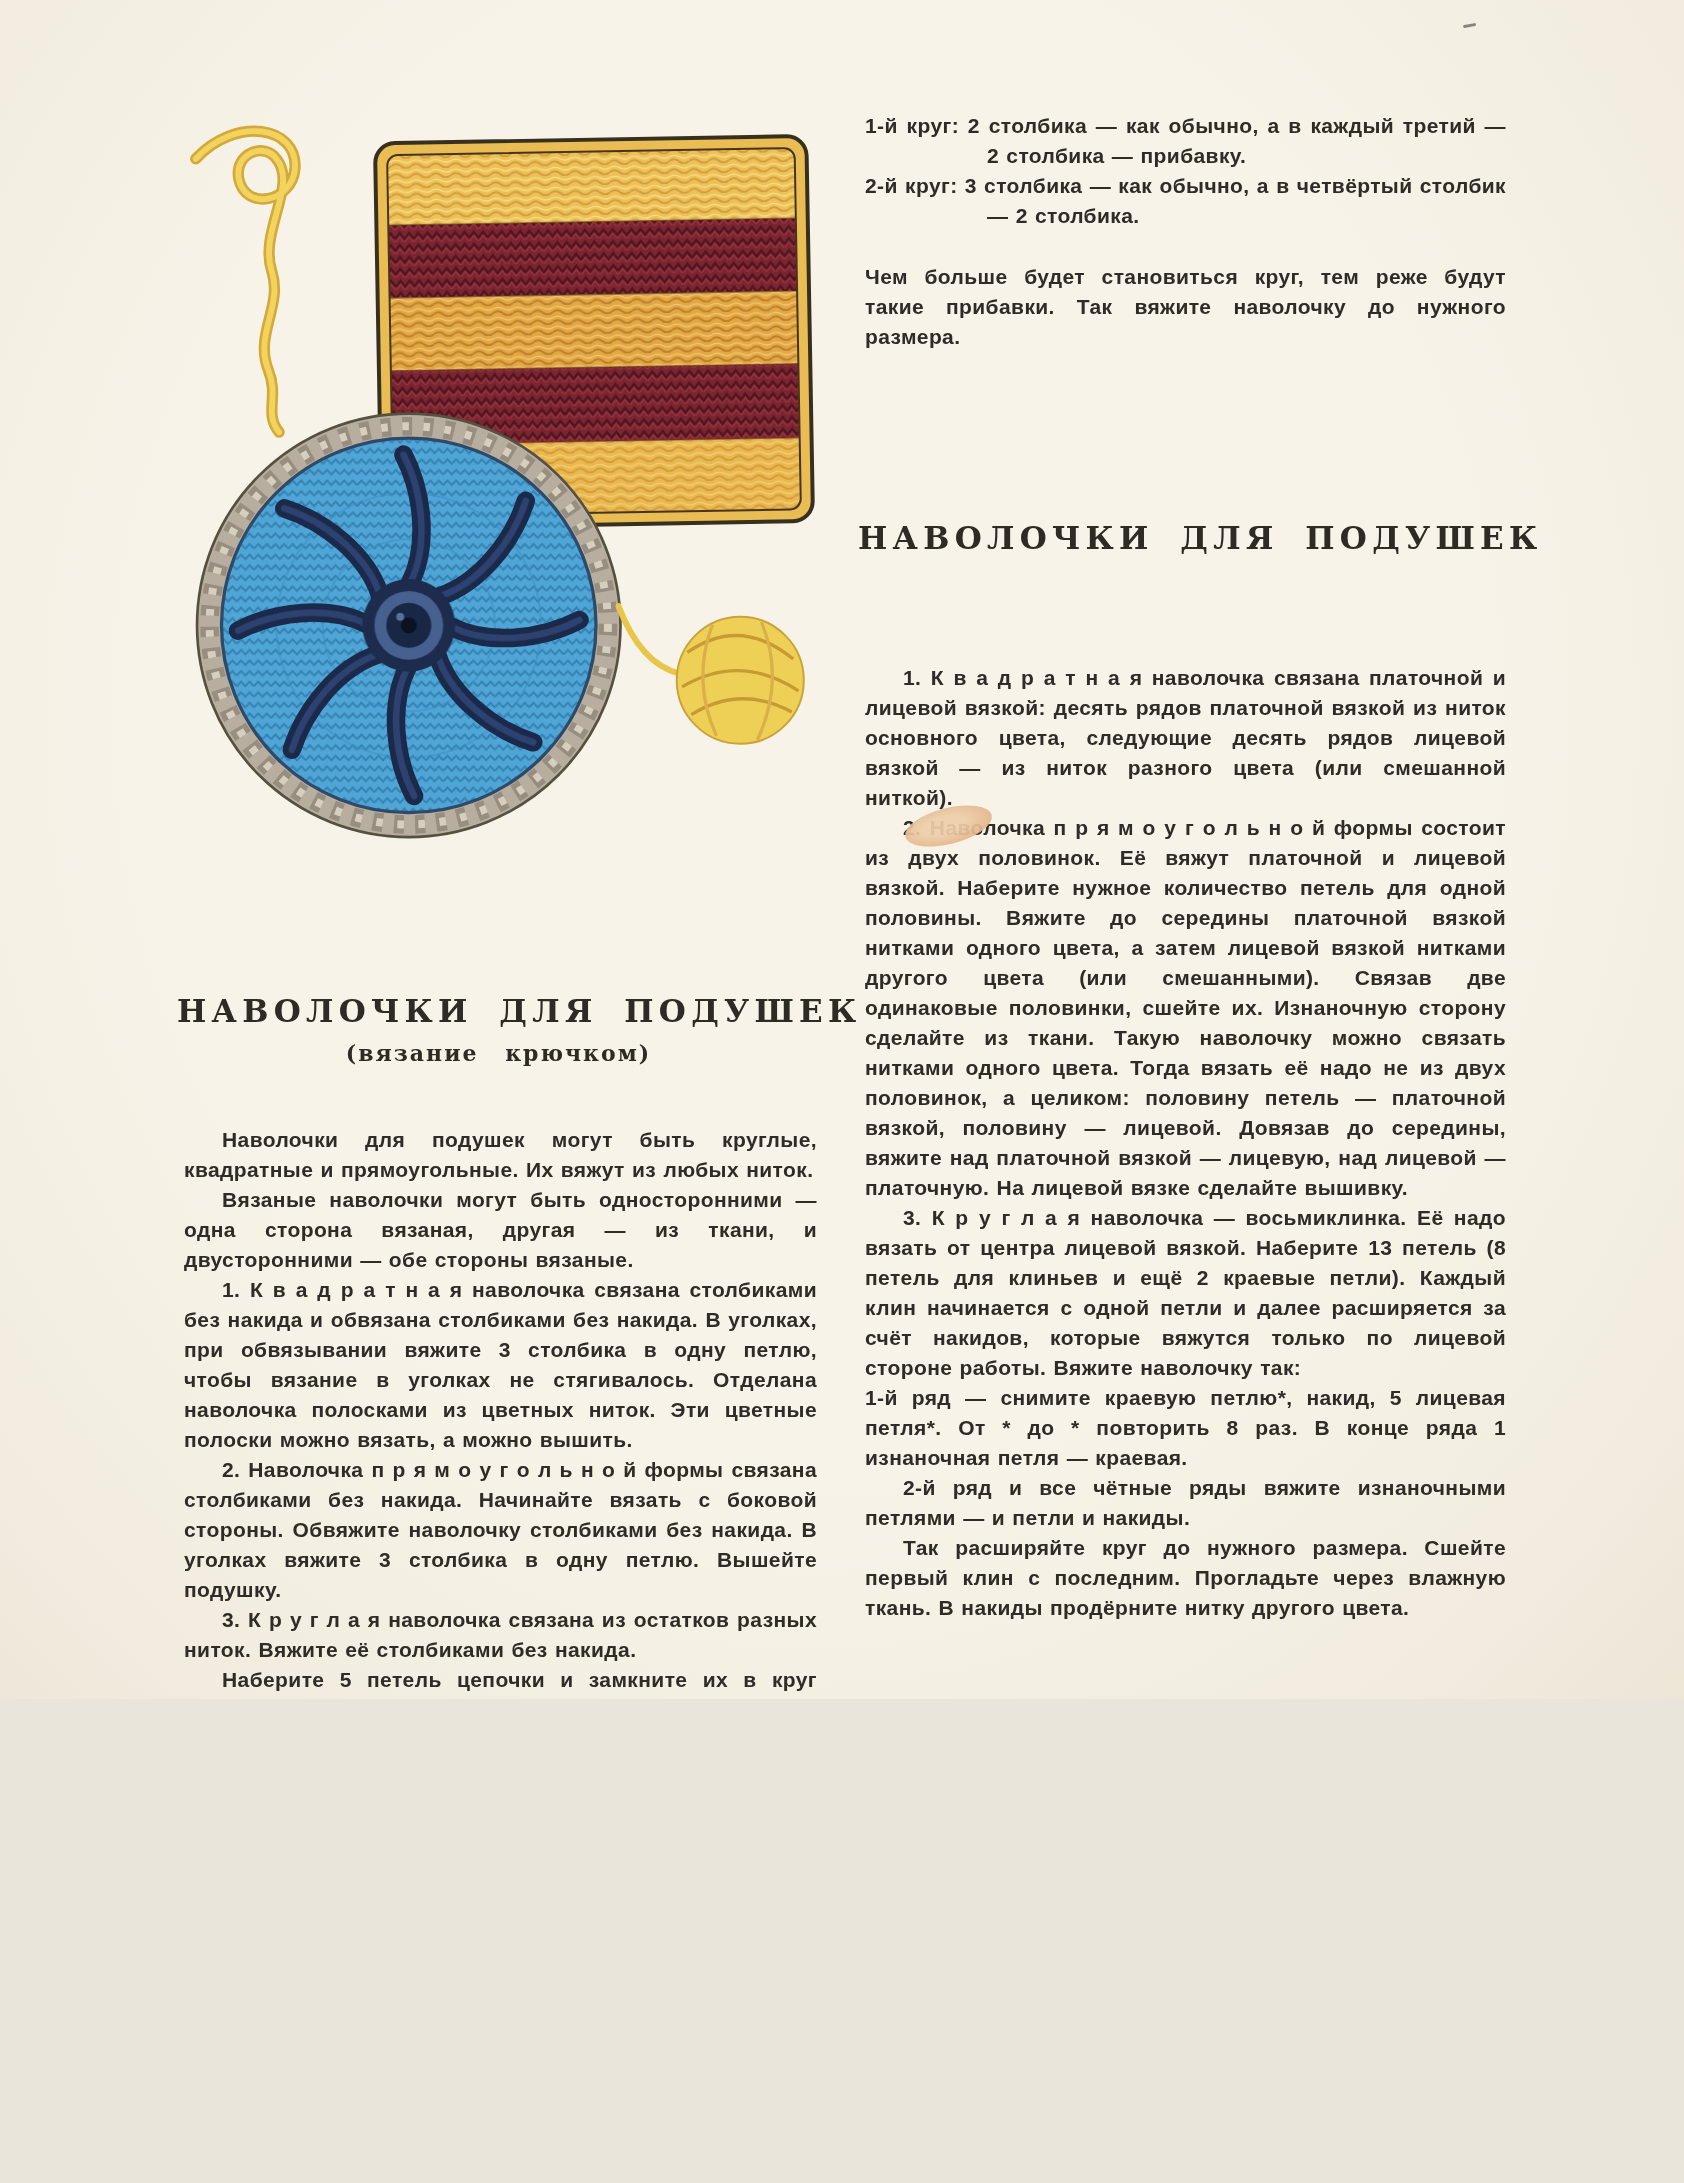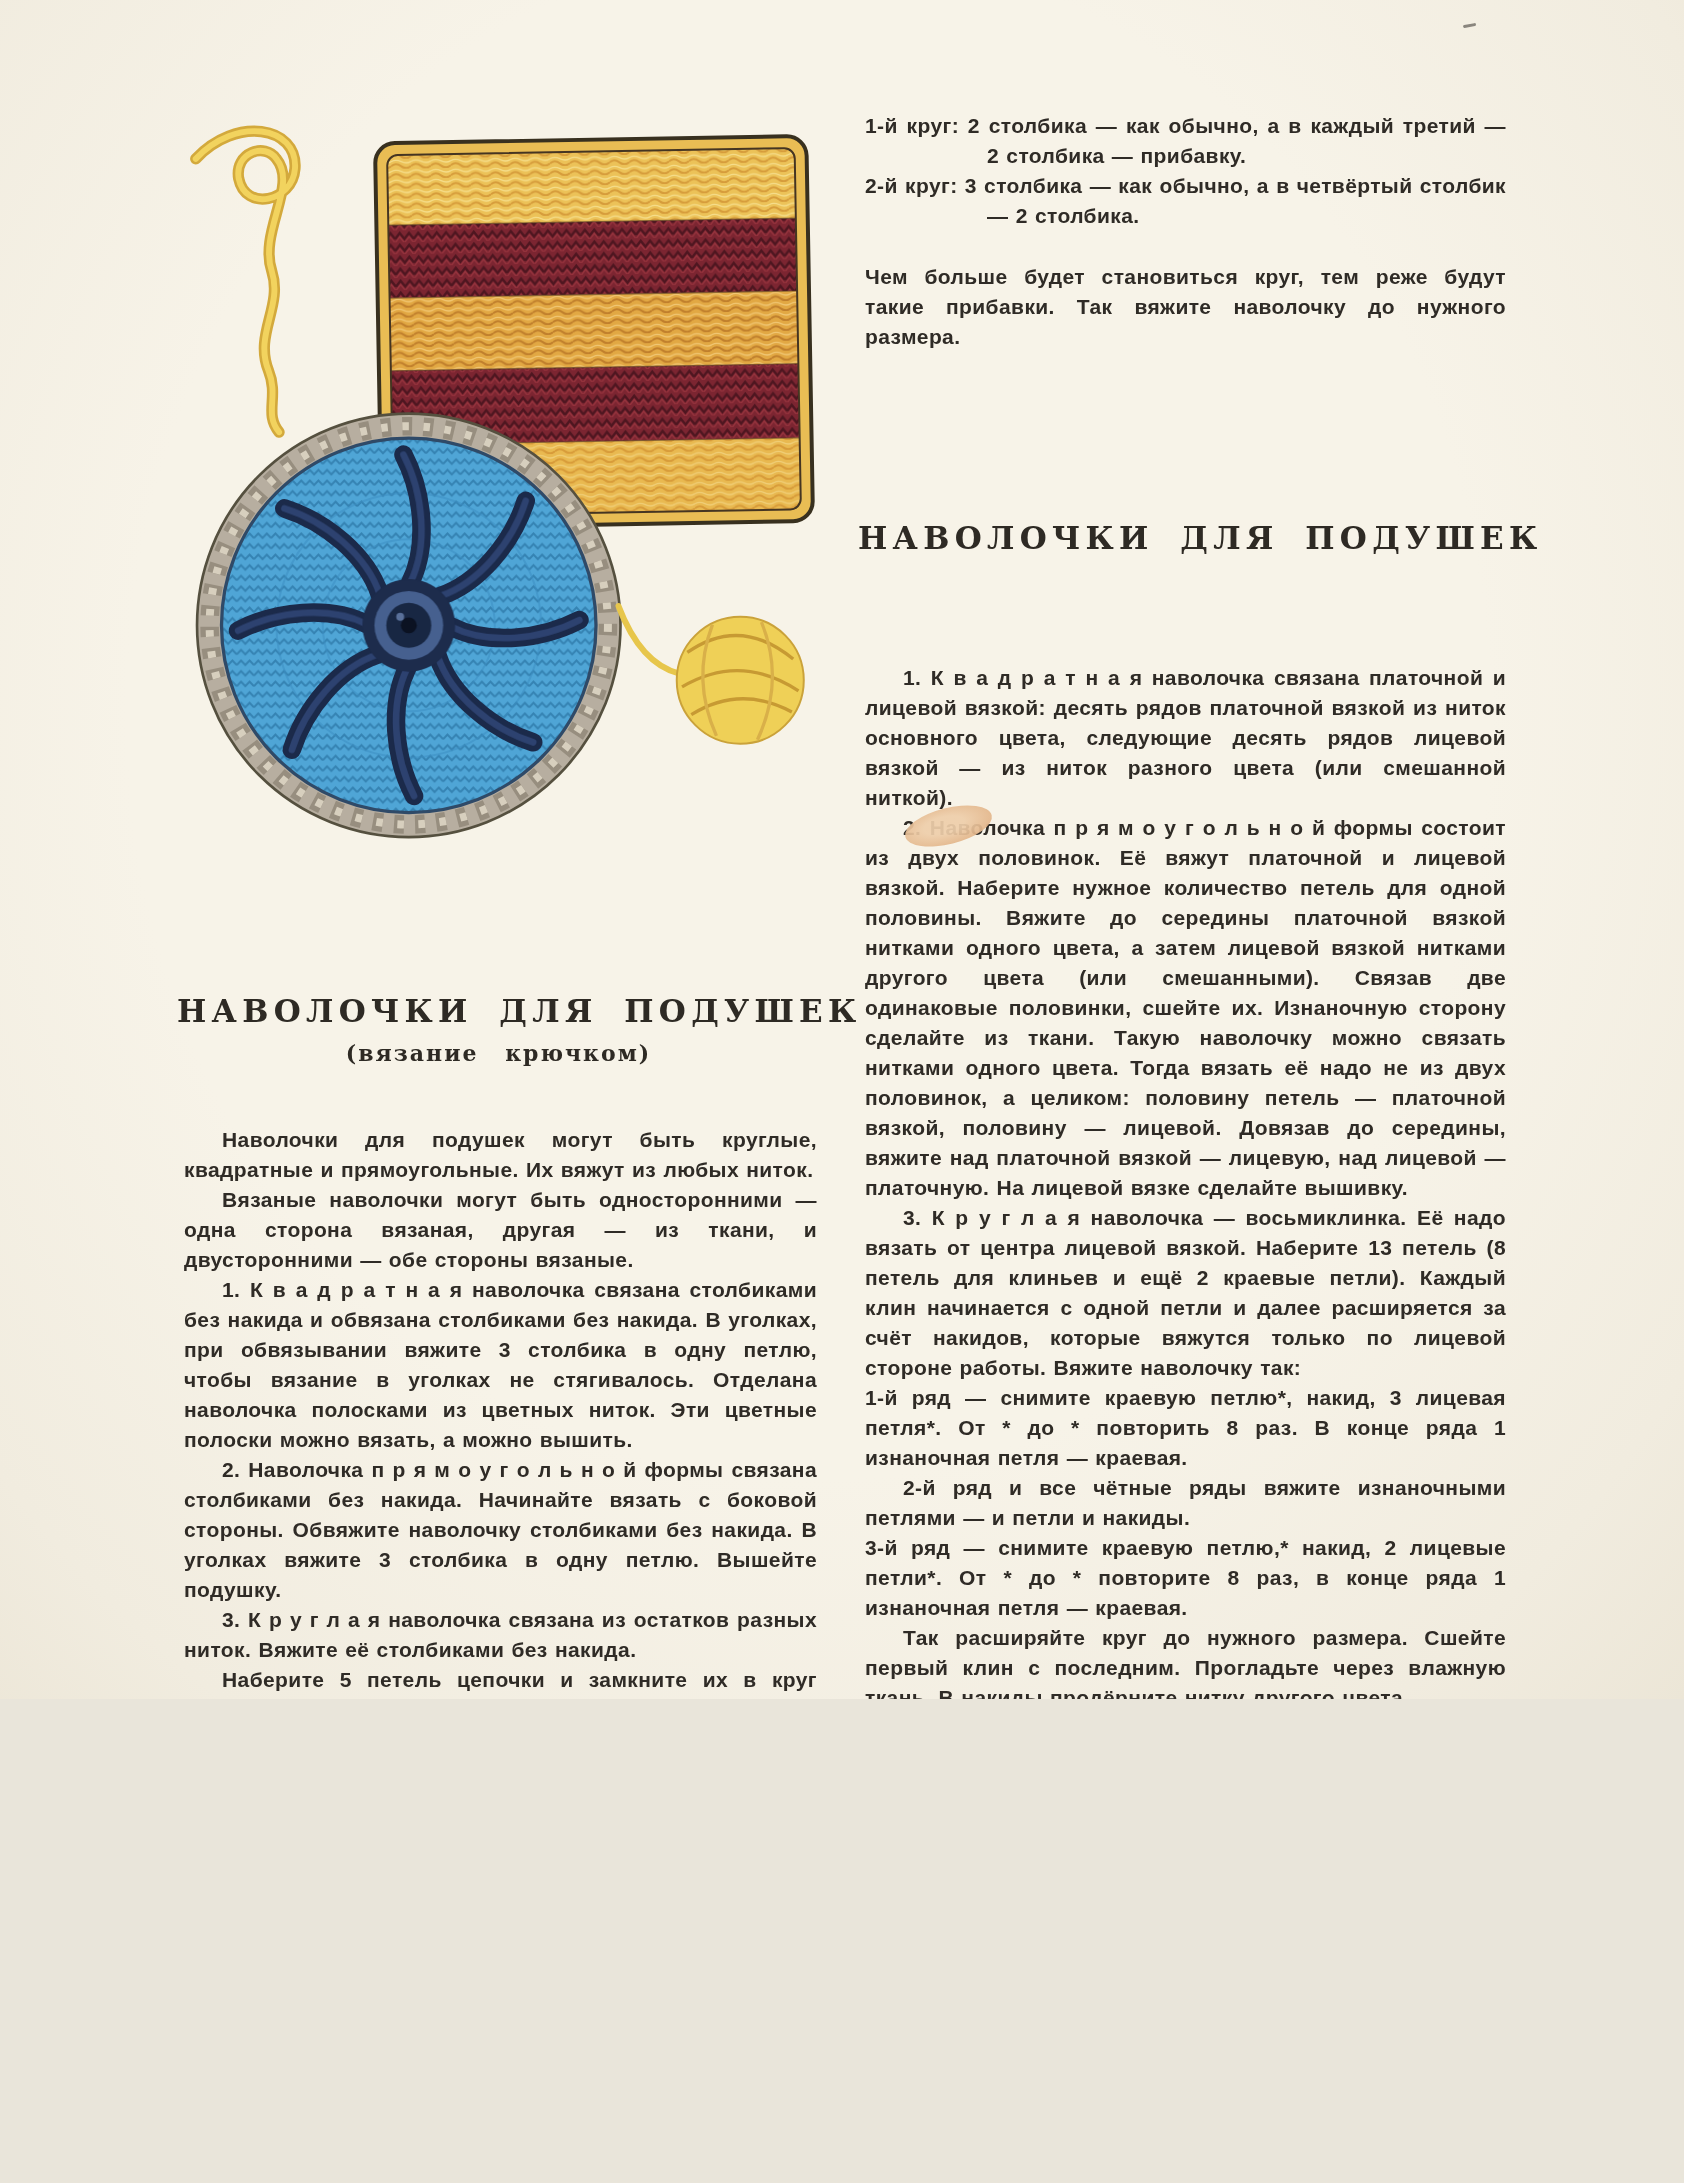--- a/index.html
+++ b/index.html
@@ -157,23 +157,22 @@
   </section>
 
   <header id="right-heading" class="section-heading">
     <div class="title">НАВОЛОЧКИ ДЛЯ ПОДУШЕК</div>
   </header>
 
   <section id="right-body" class="body-text">
     <p>1. К в а д р а т н а я  наволочка связана платочной и лицевой вязкой: десять рядов платочной вязкой из ниток основного цвета, следующие десять рядов лицевой вязкой — из ниток разного цвета (или смешанной ниткой).</p>
     <p>2. Наволочка  п р я м о у г о л ь н о й  формы состоит из двух половинок. Её вяжут платочной и лицевой вязкой. Наберите нужное количество петель для одной половины. Вяжите до середины платочной вязкой нитками одного цвета, а затем лицевой вязкой нитками другого цвета (или смешанными). Связав две одинаковые половинки, сшейте их. Изнаночную сторону сделайте из ткани. Такую наволочку можно связать нитками одного цвета. Тогда вязать её надо не из двух половинок, а целиком: половину петель — платочной вязкой, половину — лицевой. Довязав до середины, вяжите над платочной вязкой — лицевую, над лицевой — платочную. На лицевой вязке сделайте вышивку.</p>
     <p>3. К р у г л а я  наволочка — восьмиклинка. Её надо вязать от центра лицевой вязкой. Наберите 13 петель (8 петель для клиньев и ещё 2 краевые петли). Каждый клин начинается с одной петли и далее расширяется за счёт накидов, которые вяжутся только по лицевой стороне работы. Вяжите наволочку так:</p>
-    <p class="no-indent">1-й ряд — снимите краевую петлю*, накид, 3 лицевая петля*. От * до * повторить 8 раз. В конце ряда 1 изнаночная петля — краевая.</p>
+    <p class="no-indent">1-й ряд — снимите краевую петлю*, накид, 5 лицевая петля*. От * до * повторить 8 раз. В конце ряда 1 изнаночная петля — краевая.</p>
     <p>2-й ряд и все чётные ряды вяжите изнаночными петлями — и петли и накиды.</p>
-    <p class="no-indent">3-й ряд — снимите краевую петлю,* накид, 2 лицевые петли*. От * до * повторите 8 раз, в конце ряда 1 изнаночная петля — краевая.</p>
     <p>Так расширяйте круг до нужного размера. Сшейте первый клин с последним. Прогладьте через влажную ткань. В накиды продёрните нитку другого цвета.</p>
   </section>
 
   <header id="left-heading" class="section-heading">
     <div class="title">НАВОЛОЧКИ ДЛЯ ПОДУШЕК</div>
     <div class="subtitle">(вязание крючком)</div>
   </header>
 
   <section id="left-body" class="body-text">
     <p>Наволочки для подушек могут быть круглые, квадратные и прямоугольные. Их вяжут из любых ниток.</p>

